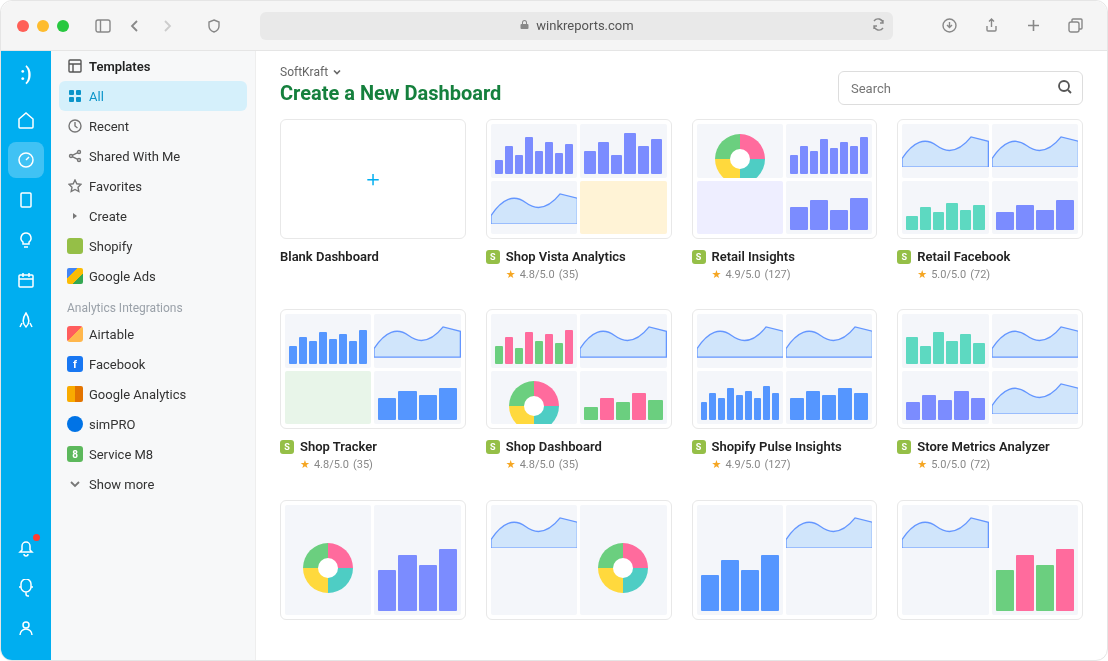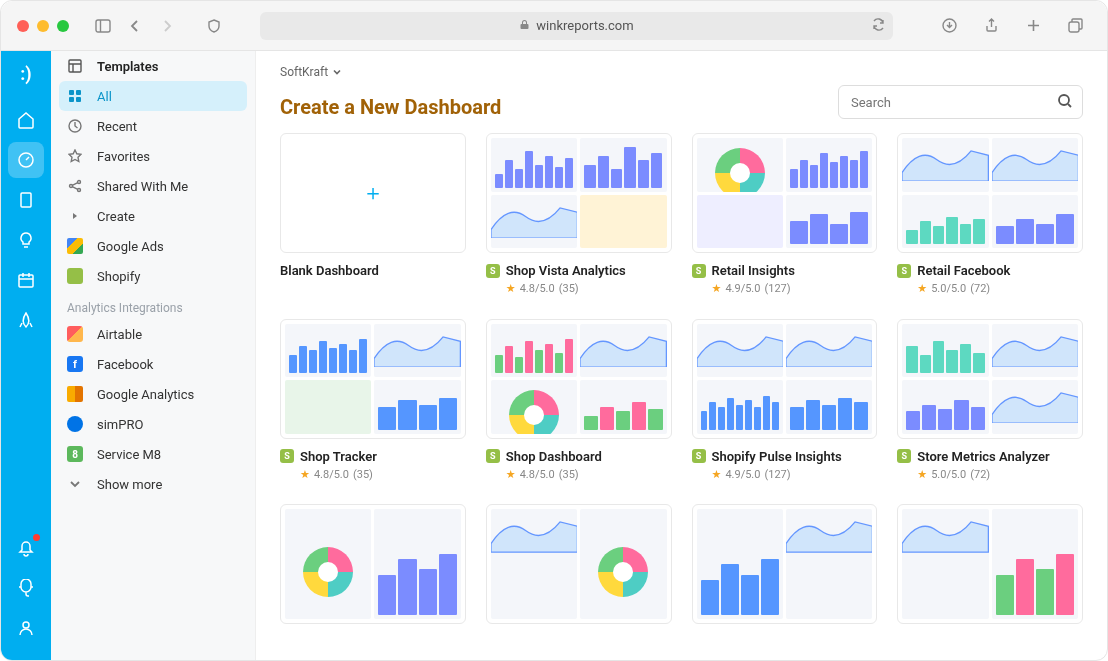--- a/index.html
+++ b/index.html
@@ -19,40 +19,40 @@
 
 .app { display: flex; height: 611px; }
 .rail { width: 50px; background: #00aef0; display: flex; flex-direction: column; align-items: center; padding: 12px 0; position: relative; border-bottom-left-radius: 12px; }
 .rail .logo { color: #fff; font-size: 18px; font-weight: 700; margin-bottom: 18px; }
 .rail-ic { width: 36px; height: 36px; display:flex; align-items:center; justify-content:center; color:#fff; border-radius:8px; margin-bottom:4px; cursor:pointer; }
 .rail-ic.active { background: rgba(255,255,255,0.25); }
 .rail .bottom { position: absolute; bottom: 12px; display:flex; flex-direction:column; align-items:center; }
 .notif-dot { position:absolute; top:4px; right:4px; width:7px; height:7px; background:#ff3b30; border-radius:50%; }
 
 .sidebar { width: 205px; background: #f7f8f9; border-right: 1px solid #eee; overflow-y: auto; }
-.sb-item { display:flex; align-items:center; padding: 7px 16px; font-size: 13px; color:#333; cursor:pointer; gap:14px; }
+.sb-item { display:flex; align-items:center; padding: 7px 16px; font-size: 13px; color:#333; cursor:pointer; gap:6px; }
 .sb-item .ic { width:16px; height:16px; display:flex; align-items:center; justify-content:center; color:#777; flex-shrink:0; }
 .sb-item.bold { font-weight:600; color:#222; }
 .sb-item.bold .ic { color:#555; }
 .sb-item.active { background:#d5f0fb; color:#0a94c9; border-radius:6px; margin:0 8px; padding:7px 8px; }
 .sb-item.active .ic { color:#0a94c9; }
 .sb-heading { font-size: 12px; color:#9aa1a9; padding: 10px 16px 4px; }
 .sb-int-ic { width:16px; height:16px; border-radius:3px; flex-shrink:0; }
 .shopify { background:#95bf47; }
 .gads { background: linear-gradient(135deg,#4285f4 33%,#fbbc05 33% 66%,#34a853 66%); border-radius:2px; }
 .airtable { background: linear-gradient(135deg,#ff5d5d 50%,#ffb74d 50%); }
 .facebook { background:#1877f2; color:#fff; display:flex; align-items:center; justify-content:center; font-size:11px; font-weight:700; }
 .ganalytics { background: linear-gradient(90deg,#f9ab00 50%,#e37400 50%); border-radius:2px; }
 .simpro { background:#0073e6; border-radius:50%; }
 .servicem8 { background:#5cb85c; color:#fff; display:flex; align-items:center; justify-content:center; font-size:10px; font-weight:700; }
 
 .main { flex:1; display:flex; flex-direction:column; overflow:hidden; }
 .topbar { display:flex; justify-content:space-between; align-items:flex-end; padding: 14px 24px 10px; }
 .breadcrumb { font-size:12px; color:#666; display:flex; align-items:center; gap:4px; cursor:pointer; }
-.page-title { font-size:20px; font-weight:700; color:#a16207; margin-top:16px; }
+.page-title { font-size:20px; font-weight:700; color:#15803d; margin-top:2px; }
 .search-wrap { position:relative; }
 .search { width: 245px; height: 34px; border:1px solid #ddd; border-radius:6px; padding:0 34px 0 12px; font-size:13px; outline:none; }
 .search-ic { position:absolute; right:10px; top:8px; color:#555; }
 
 .grid { flex:1; overflow-y:auto; padding: 4px 24px 24px; display:grid; grid-template-columns: repeat(4, 1fr); gap: 20px; }
 .card { display:flex; flex-direction:column; }
 .thumb { height: 120px; border:1px solid #e8e8e8; border-radius:6px; background:#fff; margin-bottom:10px; position:relative; overflow:hidden; cursor:pointer; }
 .thumb.blank { display:flex; align-items:center; justify-content:center; }
 .plus { font-size:22px; color:#00aef0; font-weight:300; }
 .card-row { display:flex; align-items:center; gap:6px; }
@@ -225,53 +225,53 @@
             <svg width="14" height="14" viewBox="0 0 14 14" fill="none" stroke="currentColor" stroke-width="1.4">
               <circle cx="7" cy="7" r="6"></circle>
               <path d="M7 3v4l2.5 2"></path>
             </svg>
           </span>
           <span>Recent</span>
         </div>
         <div class="sb-item">
           <span class="ic">
             <svg width="14" height="14" viewBox="0 0 14 14" fill="none" stroke="currentColor" stroke-width="1.4">
-              <path d="M7 1l1.8 3.8 4.2.5-3 3 .8 4.2L7 10.5 3.2 12.5 4 8.3 1 5.3l4.2-.5L7 1z"></path>
-            </svg>
-          </span>
-          <span>Favorites</span>
-        </div>
-        <div class="sb-item">
-          <span class="ic">
-            <svg width="14" height="14" viewBox="0 0 14 14" fill="none" stroke="currentColor" stroke-width="1.4">
               <circle cx="3" cy="7" r="1.5"></circle>
               <circle cx="11" cy="3" r="1.5"></circle>
               <circle cx="11" cy="11" r="1.5"></circle>
               <path d="M4.3 6.3l5.4-2.6M4.3 7.7l5.4 2.6"></path>
             </svg>
           </span>
           <span>Shared With Me</span>
         </div>
         <div class="sb-item">
           <span class="ic">
+            <svg width="14" height="14" viewBox="0 0 14 14" fill="none" stroke="currentColor" stroke-width="1.4">
+              <path d="M7 1l1.8 3.8 4.2.5-3 3 .8 4.2L7 10.5 3.2 12.5 4 8.3 1 5.3l4.2-.5L7 1z"></path>
+            </svg>
+          </span>
+          <span>Favorites</span>
+        </div>
+        <div class="sb-item">
+          <span class="ic">
             <svg width="10" height="10" viewBox="0 0 10 10" fill="currentColor">
               <path d="M3 2l4 3-4 3V2z"></path>
             </svg>
           </span>
           <span>Create</span>
         </div>
       </div>
     <div id="sb-my">
         <div class="sb-item">
+          <span class="sb-int-ic shopify"></span>
+          <span>Shopify</span>
+        </div>
+        <div class="sb-item">
           <span class="sb-int-ic gads"></span>
           <span>Google Ads</span>
-        </div>
-        <div class="sb-item">
-          <span class="sb-int-ic shopify"></span>
-          <span>Shopify</span>
         </div>
       </div>
     <div class="sb-heading">Analytics Integrations</div>
     <div id="sb-sug">
         <div class="sb-item">
           <span class="sb-int-ic airtable"></span>
           <span>Airtable</span>
         </div>
         <div class="sb-item">
           <span class="sb-int-ic facebook">f</span>

